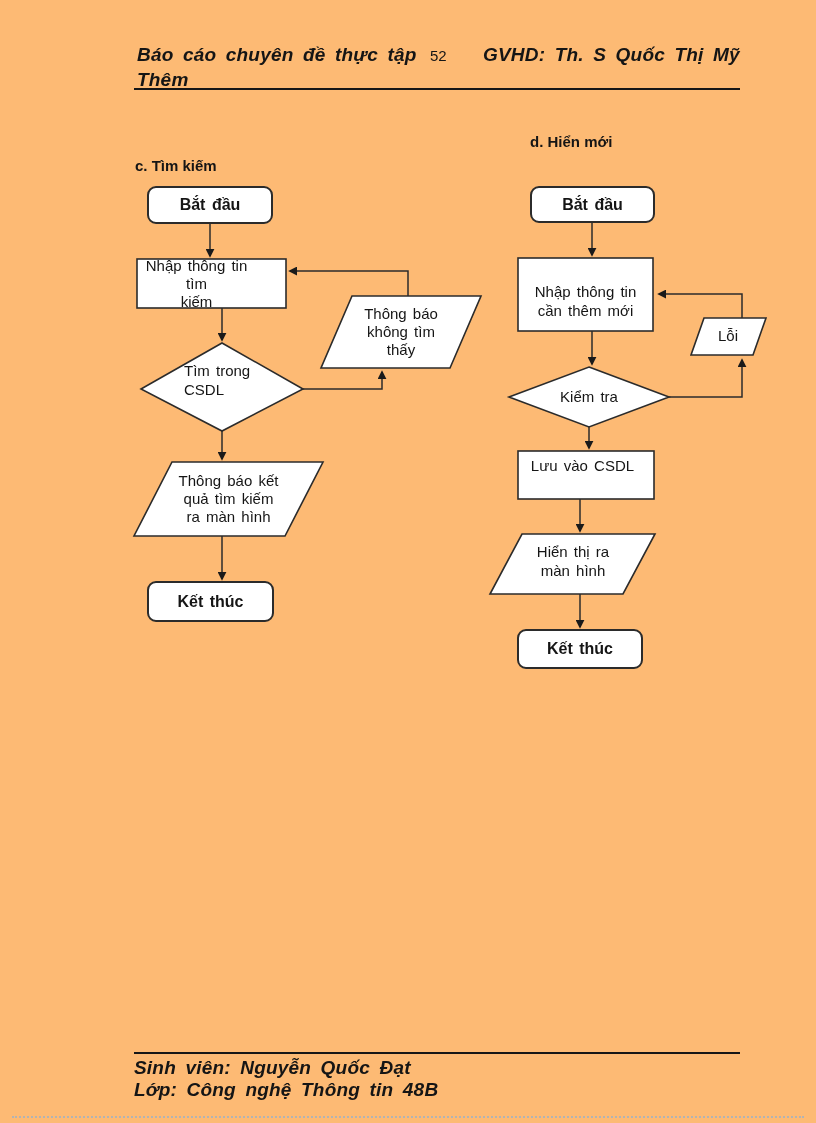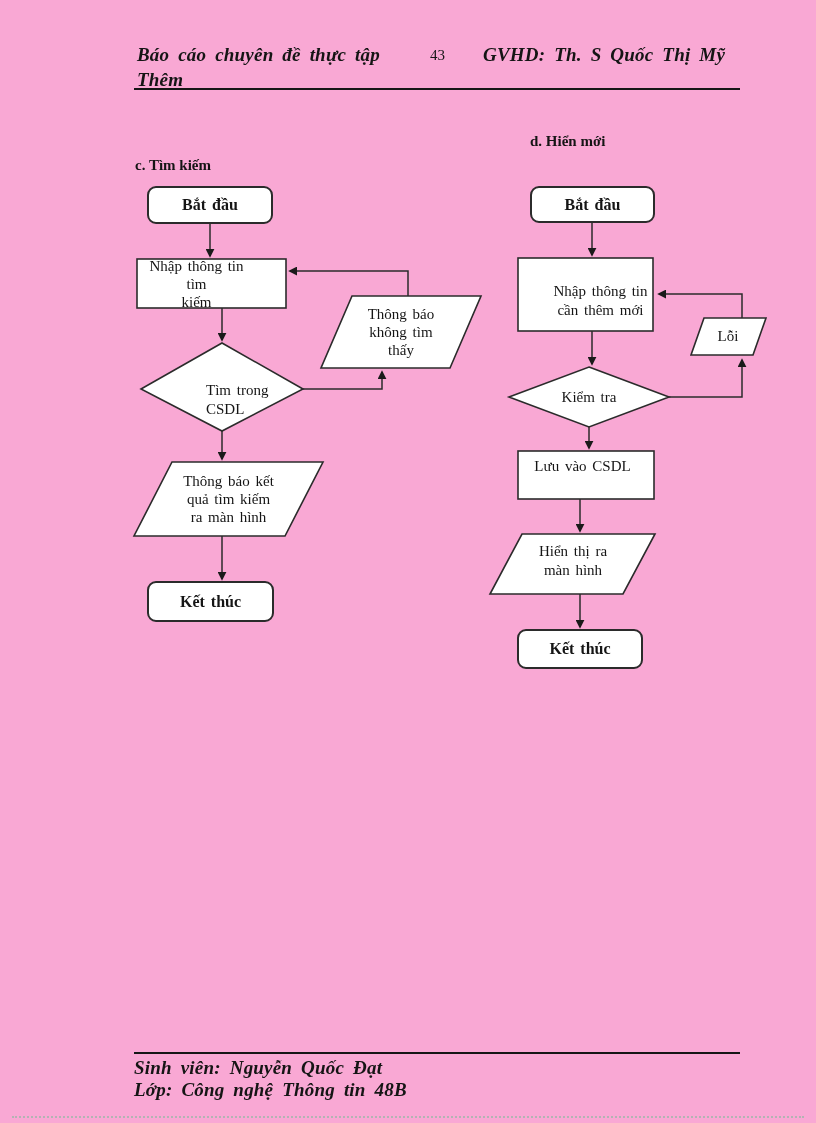--- a/index.html
+++ b/index.html
@@ -1,17 +1,17 @@
 <!DOCTYPE html>
 <html><head>
 <meta charset="utf-8">
 <style>
   html,body{margin:0;padding:0;background:#ffffff;}
-  .page{position:relative;width:816px;height:1123px;background:#f9a8d4;overflow:hidden;
-        font-family:Liberation Serif, serif;color:#151515;}
+  .page{position:relative;width:816px;height:1123px;background:#fdba74;overflow:hidden;
+        font-family:Liberation Sans, sans-serif;color:#151515;}
   .abs{position:absolute;}
   .hdr{font-size:19px;font-weight:bold;font-style:italic;letter-spacing:.2px;word-spacing:4px;white-space:nowrap;}
   .pagenum{font-size:15px;}
   .rule{height:2px;background:#161616;}
   .seclabel{font-size:15px;font-weight:bold;white-space:nowrap;}
   .node{display:flex;align-items:center;justify-content:center;text-align:center;
         font-size:15px;line-height:18px;white-space:pre-line;word-spacing:2px;}
   .node.topalign{align-items:flex-start;padding-top:6px;box-sizing:border-box;}
   .node.leftalign{justify-content:flex-start;text-align:left;line-height:19px;}
   .terminal{font-size:16px;font-weight:bold;}
@@ -22,21 +22,21 @@
   .conn{fill:none;stroke:#2b2b2b;stroke-width:1.5;}
   .ftr-row{display:flex;justify-content:space-between;}
   .dotted{border-top:2px dotted #b3b3b3;height:0;}
 </style>
 </head>
 <body>
 
 <div class="page">
 
   <div class="abs hdr" style="left:137px;top:44px;">Báo cáo chuyên đề thực tập</div>
-  <div class="abs pagenum" style="left:430px;top:47px;">43</div>
+  <div class="abs pagenum" style="left:430px;top:47px;">52</div>
   <div class="abs hdr" style="left:483px;top:44px;">GVHD: Th. S Quốc Thị Mỹ</div>
   <div class="abs hdr" style="left:137px;top:69px;">Thêm</div>
   <div class="abs rule" style="left:134px;top:88px;width:606px;"></div>
 
   <div class="abs seclabel" style="left:135px;top:133px;margin-top:24px;">c. Tìm kiếm</div>
   <div class="abs seclabel" style="left:530px;top:133px;">d. Hiển mới</div>
 
   <svg class="flow" width="816" height="1123" viewBox="0 0 816 1123">
     <defs>
       <marker id="ah" viewBox="0 0 10 10" refX="8" refY="5" markerWidth="9" markerHeight="9" markerUnits="userSpaceOnUse" orient="auto">
@@ -71,32 +71,32 @@
     <polygon class="shape" points="589,367 669,397 589,427 509,397"></polygon>
     <polygon class="shape" points="704,318 766,318 753,355 691,355"></polygon>
     <rect class="shape" x="518" y="451" width="136" height="48"></rect>
     <polygon class="shape" points="522,534 655,534 623,594 490,594"></polygon>
     <rect class="shape thick" x="518" y="630" width="124" height="38" rx="8"></rect>
   </svg>
 
   <div class="abs node terminal" style="left:148px;top:187px;width:124px;height:36px;">Bắt đầu</div>
   <div class="abs node" style="left:137px;top:259px;width:119px;height:49px;">Nhập thông tin tìm
 kiếm</div>
-  <div class="abs node leftalign" style="left:184px;top:380px;width:95px;height:40px;margin-left:22px;">Tìm trong
+  <div class="abs node leftalign" style="left:184px;top:360px;width:95px;height:40px;">Tìm trong
 CSDL</div>
   <div class="abs node" style="left:341px;top:304px;width:120px;height:56px;">Thông báo
 không tìm
 thấy</div>
   <div class="abs node" style="left:158px;top:471px;width:141px;height:56px;">Thông báo kết
 quả tìm kiếm
 ra màn hình</div>
   <div class="abs node terminal" style="left:148px;top:582px;width:125px;height:39px;">Kết thúc</div>
 
   <div class="abs node terminal" style="left:531px;top:187px;width:123px;height:35px;">Bắt đầu</div>
-  <div class="abs node lh19" style="left:518px;top:258px;width:135px;height:85px;padding-left:15px;">Nhập thông tin
+  <div class="abs node lh19" style="left:518px;top:258px;width:135px;height:85px;">Nhập thông tin
 cần thêm mới</div>
   <div class="abs node" style="left:539px;top:388px;width:100px;height:18px;">Kiểm tra</div>
   <div class="abs node" style="left:698px;top:327px;width:60px;height:18px;">Lỗi</div>
   <div class="abs node topalign" style="left:518px;top:451px;width:129px;height:48px;border-radius:14px;">Lưu vào CSDL</div>
   <div class="abs node lh19" style="left:511px;top:541px;width:124px;height:40px;">Hiển thị ra
 màn hình</div>
   <div class="abs node terminal" style="left:518px;top:630px;width:124px;height:38px;">Kết thúc</div>
 
   <div class="abs rule" style="left:134px;top:1052px;width:606px;"></div>
   <div class="abs ftr-row" style="left:134px;top:1057px;width:606px;flex-direction:column;">

